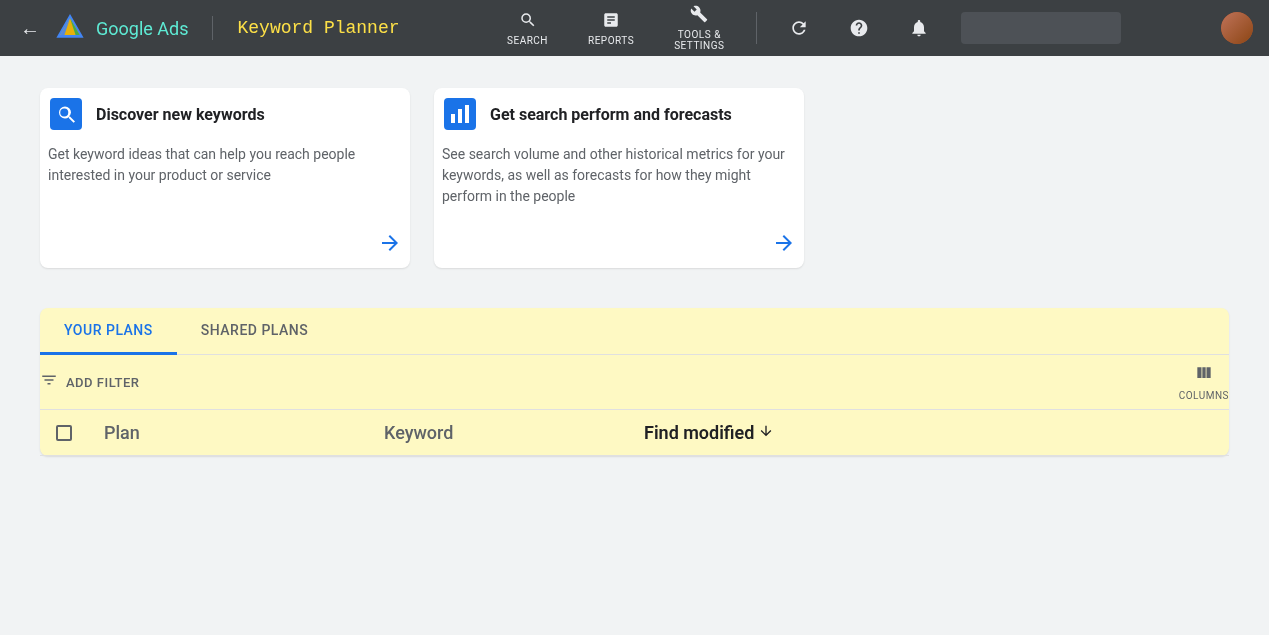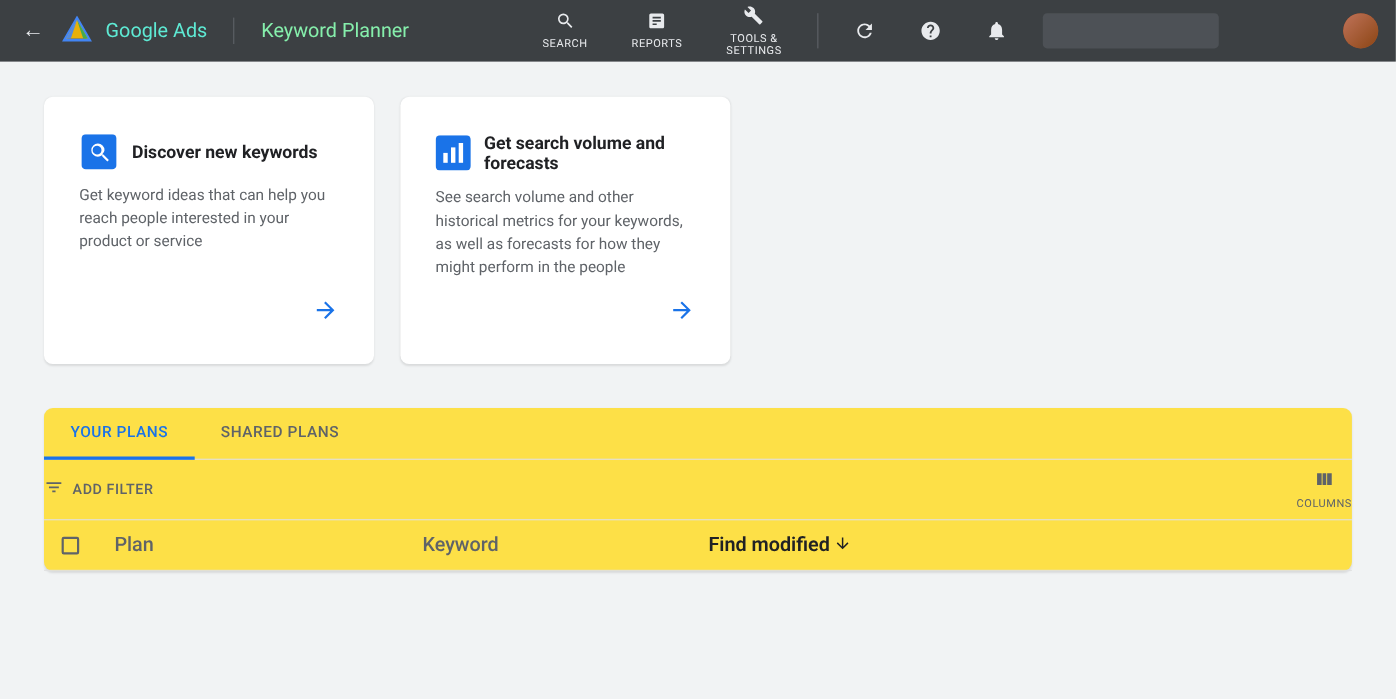--- a/index.html
+++ b/index.html
@@ -44,23 +44,24 @@
       font-size: 18px;
       font-weight: 400;
     }
     .divider-v {
       width: 1px;
       height: 24px;
       background: #5f6368;
       margin: 0 12px;
     }
     .page-title-header {
-      color: #86efac;
+      color: #fde047;
       font-size: 18px;
       font-weight: 400;
+      font-family: Liberation Mono, monospace;
     }
     .header-center {
       flex: 1;
       display: flex;
       justify-content: center;
       align-items: center;
       gap: 24px;
     }
     .nav-item {
       display: flex;
@@ -134,22 +135,22 @@
 
     
     .cards-row {
       display: flex;
       gap: 24px;
       margin-bottom: 40px;
     }
     .card {
       background: #fff;
       border-radius: 8px;
-      padding: 32px;
-      width: 300px;
+      padding: 8px;
+      width: 370px;
       min-height: 180px;
       position: relative;
       box-shadow: 0 1px 2px rgba(0,0,0,0.1);
       cursor: pointer;
       display: flex;
       flex-direction: column;
     }
     .card-header {
       display: flex;
       align-items: center;
@@ -177,21 +178,21 @@
     .card-arrow {
       display: flex;
       justify-content: flex-end;
       margin-top: 16px;
       color: #1a73e8;
       font-size: 20px;
     }
 
     
     .plans-section {
-      background: #fde047;
+      background: #fef9c3;
       border-radius: 8px;
       box-shadow: 0 1px 2px rgba(0,0,0,0.1);
     }
     .tabs-row {
       display: flex;
       border-bottom: 1px solid #e0e0e0;
     }
     .tab {
       padding: 14px 24px;
       font-size: 14px;
@@ -381,21 +382,21 @@
     <div class="card">
       <div class="card-header">
         <div class="card-icon">
           <svg width="32" height="32" viewBox="0 0 32 32">
             <rect width="32" height="32" rx="4" fill="#1a73e8"></rect>
             <rect x="7" y="16" width="4" height="9" fill="white"></rect>
             <rect x="14" y="11" width="4" height="14" fill="white"></rect>
             <rect x="21" y="7" width="4" height="18" fill="white"></rect>
           </svg>
         </div>
-        <span class="card-title">Get search volume and forecasts</span>
+        <span class="card-title">Get search perform and forecasts</span>
       </div>
       <p class="card-desc">See search volume and other historical metrics for your keywords, as well as forecasts for how they might perform in the people</p>
       <div class="card-arrow">
         <span>
           <svg width="24" height="24" viewBox="0 0 24 24" fill="#1a73e8">
               <path d="M12 4l-1.41 1.41L16.17 11H4v2h12.17l-5.58 5.59L12 20l8-8z"></path>
             </svg>
         </span>
       </div>
     </div>

